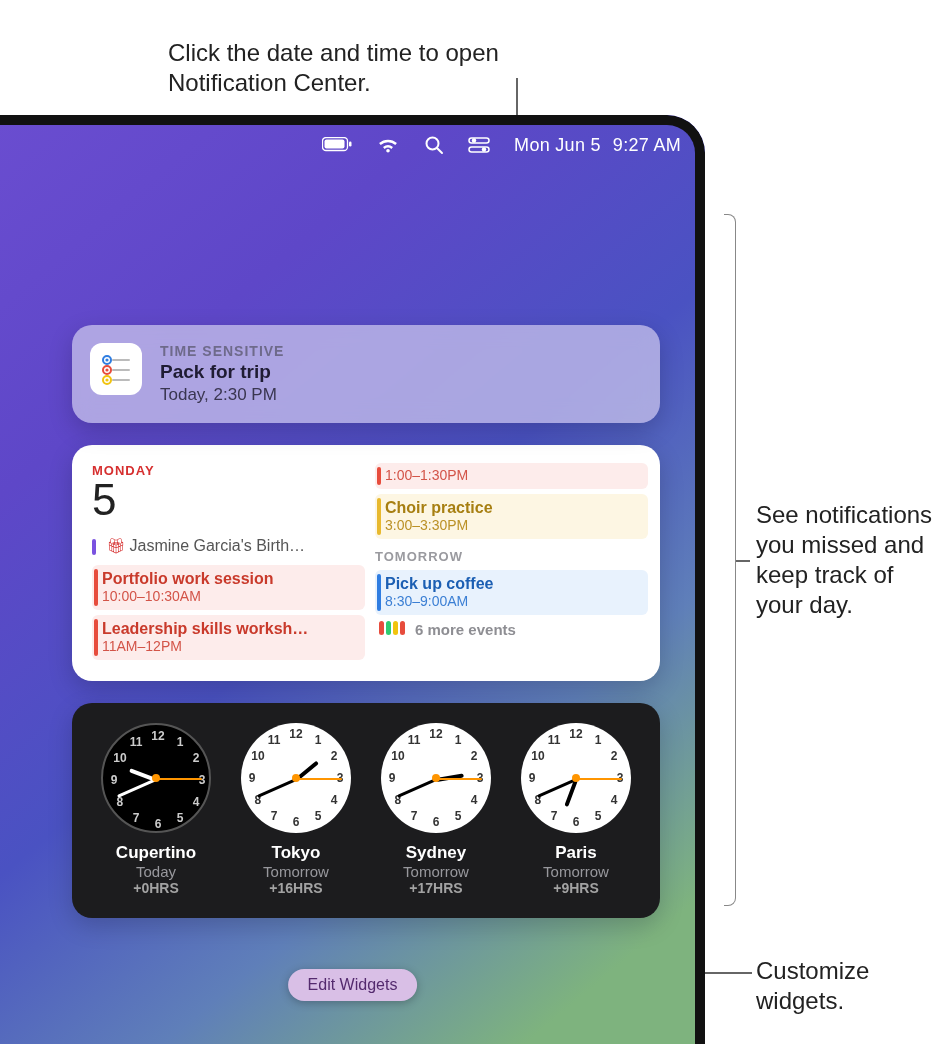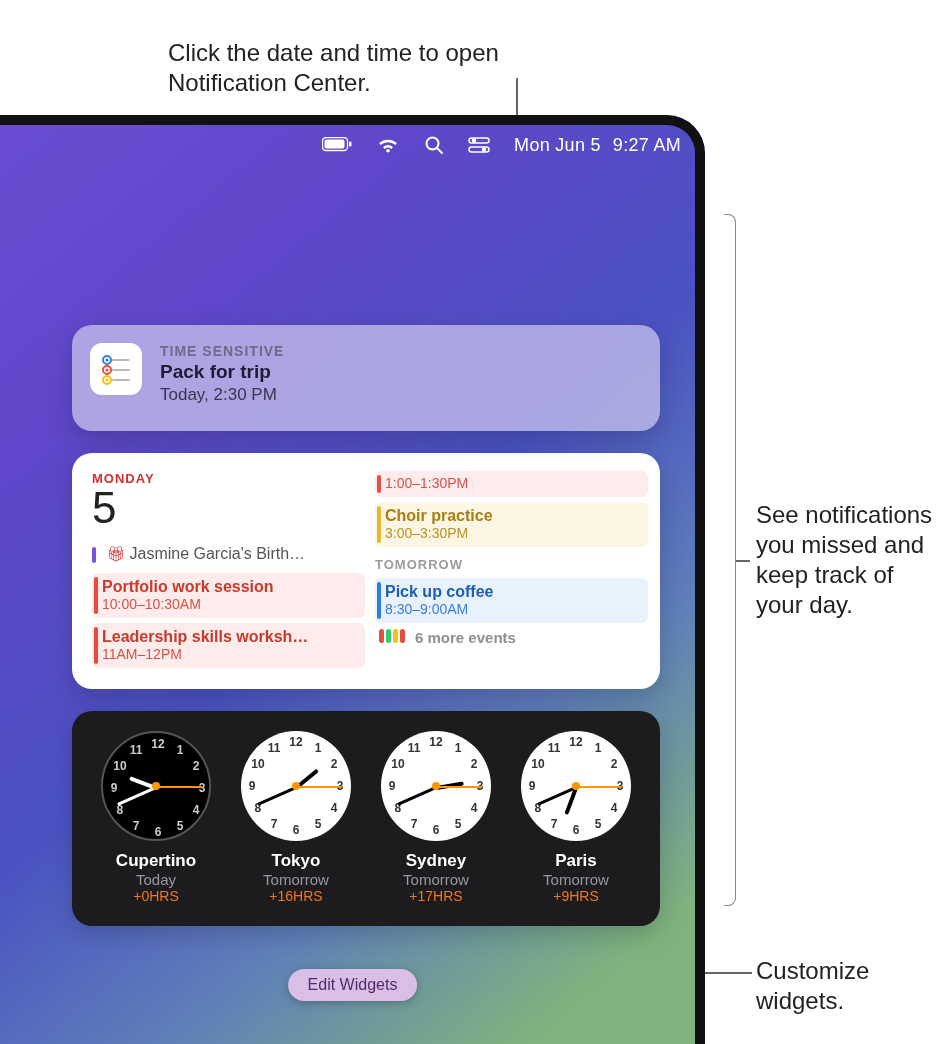--- a/index.html
+++ b/index.html
@@ -70,21 +70,21 @@
   .card {
     border-radius:20px;
     margin-bottom:22px;
     box-shadow: 0 8px 24px rgba(0,0,0,0.18);
   }
 
   
   .notif {
     background: rgba(200,195,235,0.75);
     backdrop-filter: blur(10px);
-    padding:18px 22px 26px 18px;
+    padding:18px 22px 18px 18px;
     display:flex; gap:18px;
   }
   .notif-icon {
     width:52px; height:52px; border-radius:12px;
     background:#fff;
     display:flex; align-items:center; justify-content:center;
     flex-shrink:0;
   }
   .notif-icon svg { width:34px; height:34px; }
   .notif-body .cat { font-size:14px; letter-spacing:1px; font-weight:600; color:#6e6a8a; text-transform:uppercase; margin-bottom:2px;}
@@ -147,21 +147,21 @@
   .clock-face.dark .num{ color:#ccc;}
   .clock-face.light .num{ color:#333;}
   .hand { position:absolute; left:50%; top:50%; transform-origin:0 50%; height:2px; background:#fff; border-radius:2px;}
   .clock-face.light .hand{ background:#000;}
   .hand.hr{ width:28px; height:4px;}
   .hand.mn{ width:42px; height:3px;}
   .hand.sc{ width:46px; height:1.5px; background:#ff9500 !important;}
   .clock-face .pin{position:absolute;left:50%;top:50%;width:8px;height:8px;border-radius:4px;background:#ff9500;transform:translate(-50%,-50%);} 
   .clock-city{ font-size:17px; font-weight:600; color:#fff; }
   .clock-day{ font-size:15px; color:#98989d; }
-  .clock-off{ font-size:14px; color:#f97316; }
+  .clock-off{ font-size:14px; color:#a3a3a3;font-weight:bold; }
 
   
   .edit-pill {
     position:absolute; left:50%; transform:translateX(-50%);
     bottom:44px;
     background:#d9bfe6; color:#542a6e;
     padding:7px 20px; border-radius:20px;
     font-size:16px; font-weight:500;
     box-shadow:0 2px 8px rgba(0,0,0,0.25);
   }

